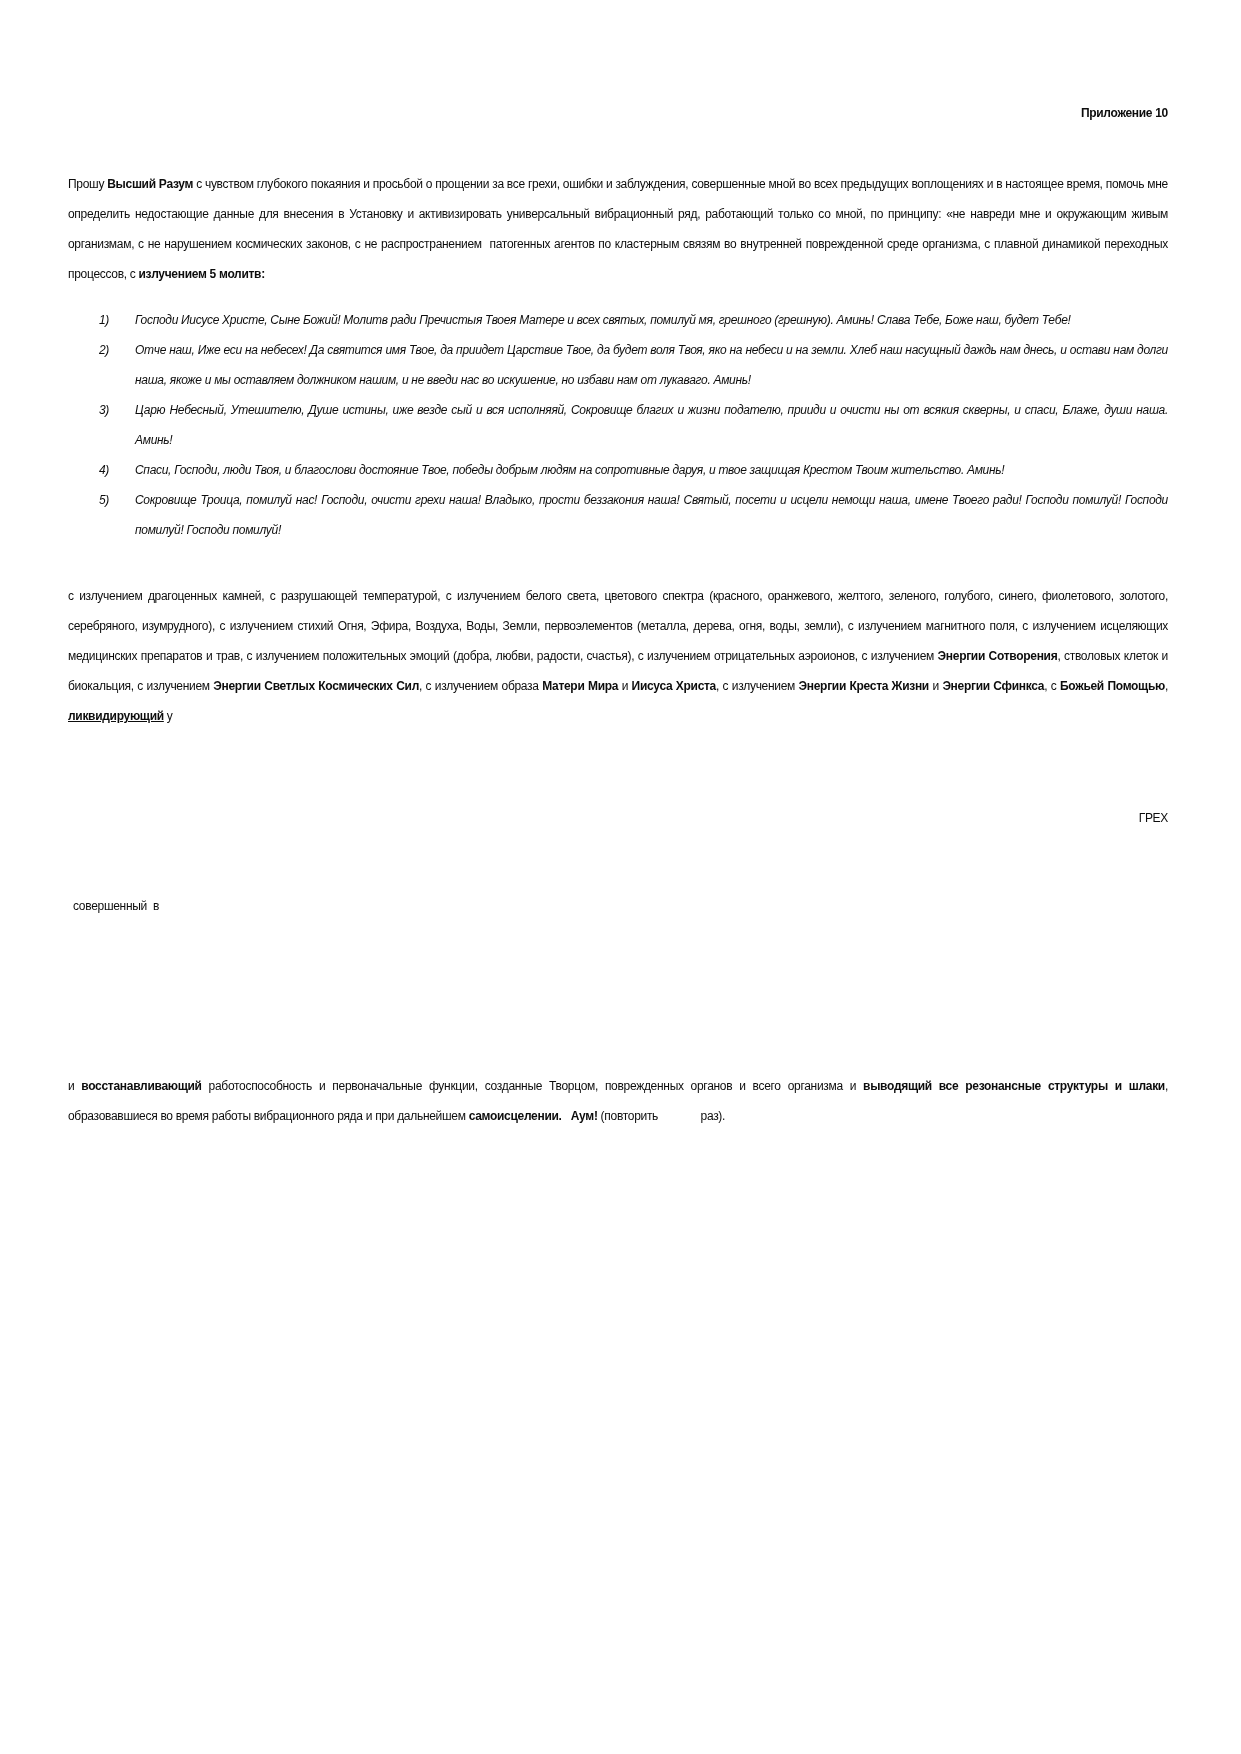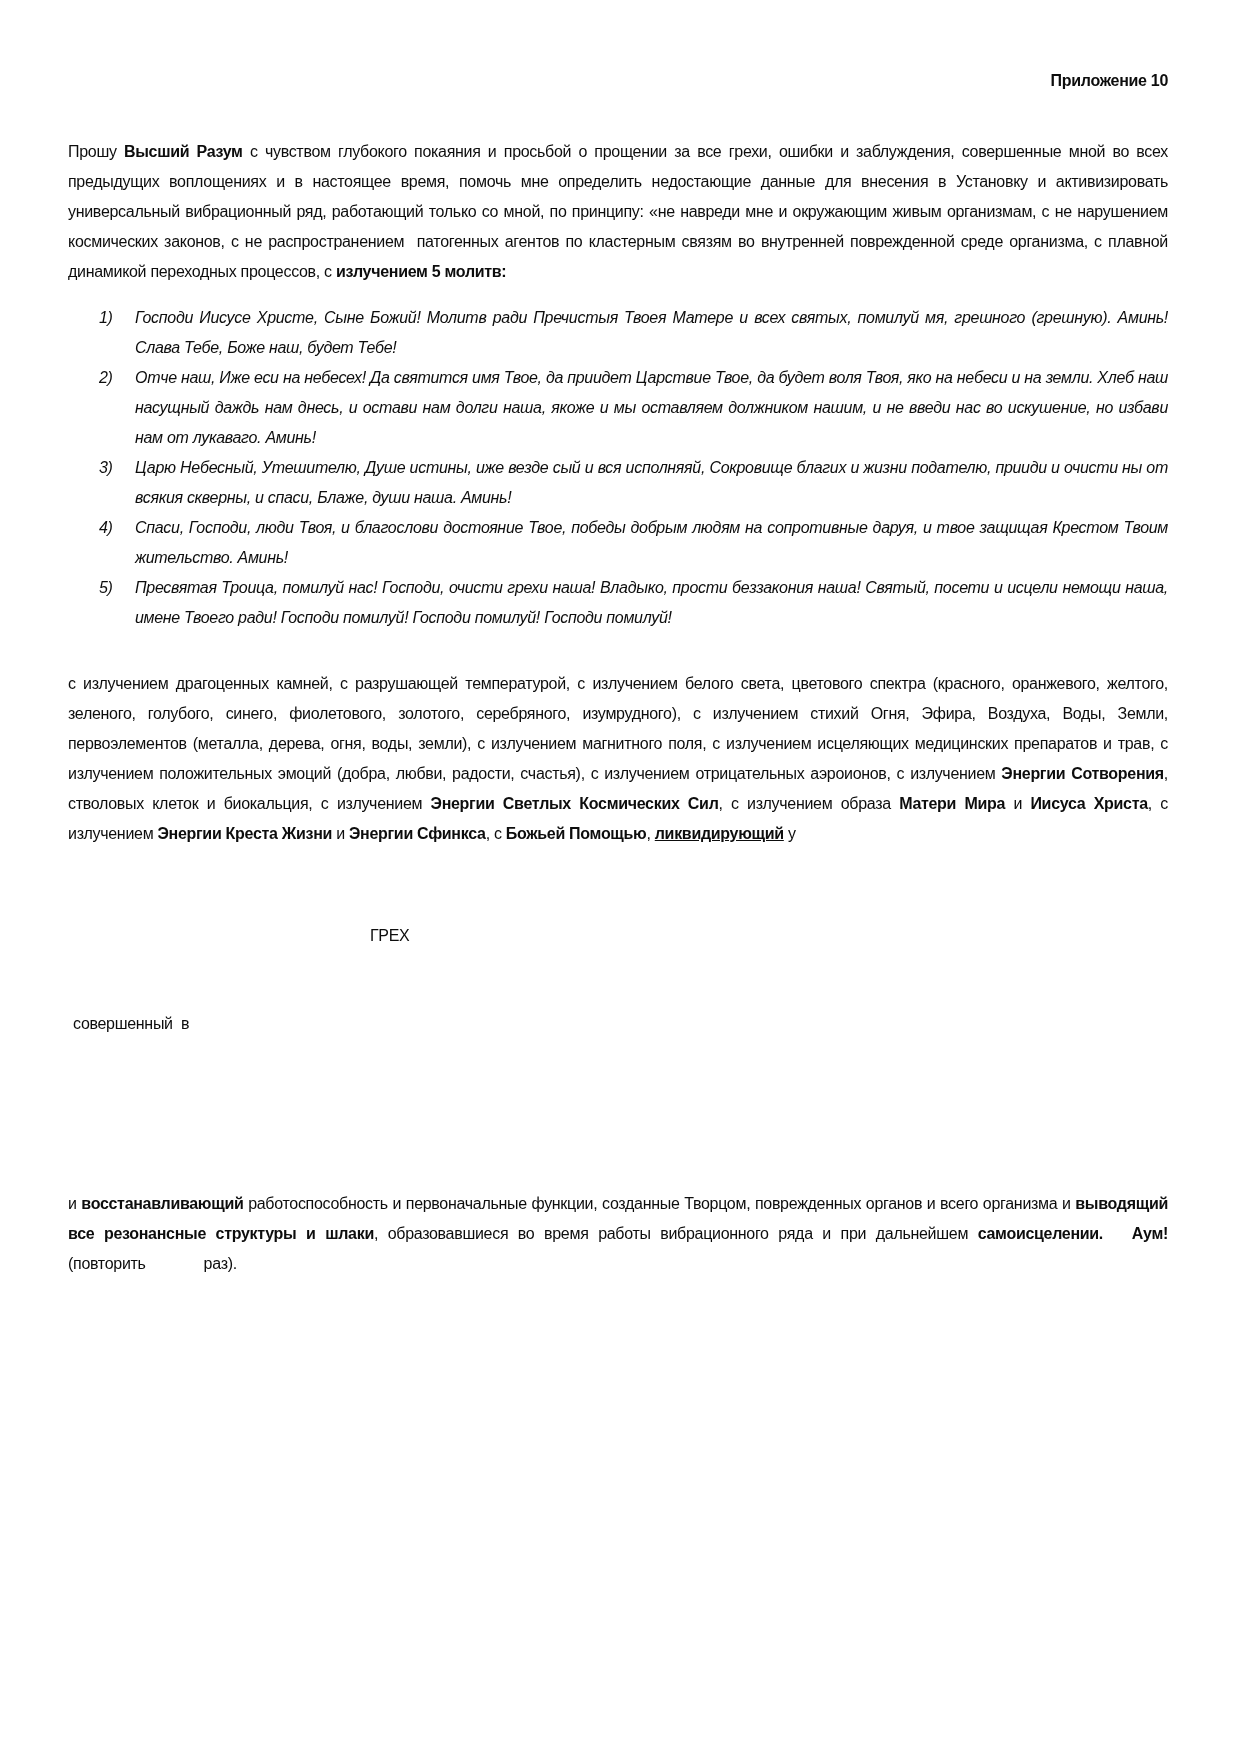--- a/index.html
+++ b/index.html
@@ -8,25 +8,25 @@
     background: #ffffff;
   }
   .page {
     position: relative;
     width: 1241px;
     height: 1754px;
     margin: 0 auto;
     background: #ffffff;
     color: #0d0d0d;
     font-family: "Liberation Sans", "DejaVu Sans", sans-serif;
-    font-size: 16px;
+    font-size: 12px;
     line-height: 30px;
     letter-spacing: -0.3px;
     box-sizing: border-box;
-    padding: 66px 73px 40px 68px;
+    padding: 98px 73px 40px 68px;
     overflow: hidden;
   }
   .appendix {
     text-align: right;
     font-weight: bold;
   }
   .doc-title {
     font-weight: bold;
     margin-top: 24px;
   }
@@ -45,20 +45,21 @@
     margin-left: 31px;
   }
   .prayer-text {
     flex: 1;
     text-align: justify;
   }
   .radiation { margin-top: 36px; }
   .sin-line {
     margin-top: 72px;
     margin-left: 302px;
+    text-align: right;
   }
   .committed-line {
     margin-top: 58px;
     margin-left: 5px;
   }
   .damaged-line { margin-top: 16px; }
   .closing { margin-top: 150px; }
   .b { font-weight: bold; }
   .u { text-decoration: underline; }
 </style>
@@ -84,21 +85,21 @@
     <div class="prayer-item">
       <span class="prayer-num">3)</span>
       <span class="prayer-text">Царю Небесный, Утешителю, Душе истины, иже везде сый и вся исполняяй, Сокровище благих и жизни подателю, прииди и очисти ны от всякия скверны, и спаси, Блаже, души наша. Аминь!</span>
     </div>
     <div class="prayer-item">
       <span class="prayer-num">4)</span>
       <span class="prayer-text">Спаси, Господи, люди Твоя, и благослови достояние Твое, победы добрым людям на сопротивные даруя, и твое защищая Крестом Твоим жительство. Аминь!</span>
     </div>
     <div class="prayer-item">
       <span class="prayer-num">5)</span>
-      <span class="prayer-text">Пресвятая Троица, помилуй нас! Господи, очисти грехи наша! Владыко, прости беззакония наша! Святый, посети и исцели немощи наша, имене Твоего ради! Господи помилуй! Господи помилуй! Господи помилуй!</span>
+      <span class="prayer-text">Сокровище Троица, помилуй нас! Господи, очисти грехи наша! Владыко, прости беззакония наша! Святый, посети и исцели немощи наша, имене Твоего ради! Господи помилуй! Господи помилуй! Господи помилуй!</span>
     </div>
   </div>
 
   <div class="para radiation"><span>с излучением драгоценных камней, с разрушающей температурой, с излучением белого света, цветового спектра (красного, оранжевого, желтого, зеленого, голубого, синего, фиолетового, золотого, серебряного, изумрудного), с излучением стихий Огня, Эфира, Воздуха, Воды, Земли, первоэлементов (металла, дерева, огня, воды, земли), с излучением магнитного поля, с излучением исцеляющих медицинских препаратов и трав, с излучением положительных эмоций (добра, любви, радости, счастья), с излучением отрицательных аэроионов, с излучением </span><span class="b">Энергии Сотворения</span><span>, стволовых клеток и биокальция, с излучением </span><span class="b">Энергии Светлых Космических Сил</span><span>, с излучением образа </span><span class="b">Матери Мира</span><span> и </span><span class="b">Иисуса Христа</span><span>, с излучением </span><span class="b">Энергии Креста Жизни</span><span> и </span><span class="b">Энергии Сфинкса</span><span>, с </span><span class="b">Божьей Помощью</span><span>, </span><span class="b u">ликвидирующий</span><span> у</span></div>
 
   <div class="sin-line">ГРЕХ</div>
 
   <div class="committed-line">совершенный &nbsp;в</div>
 
 

